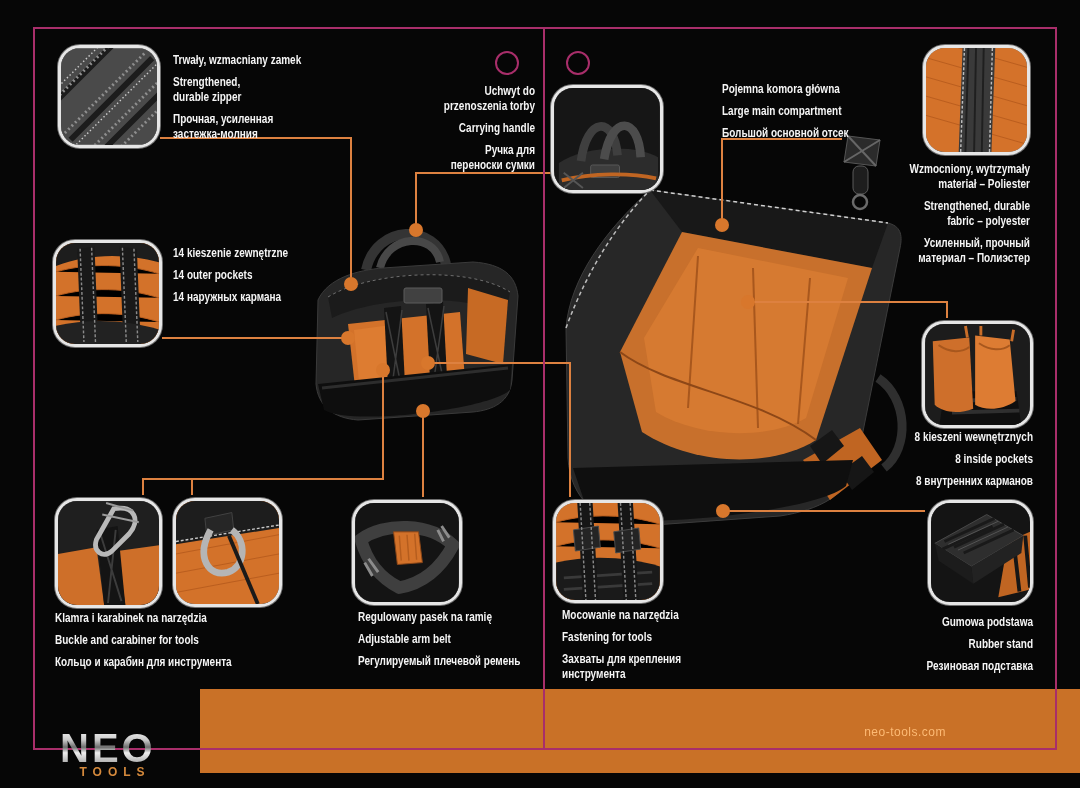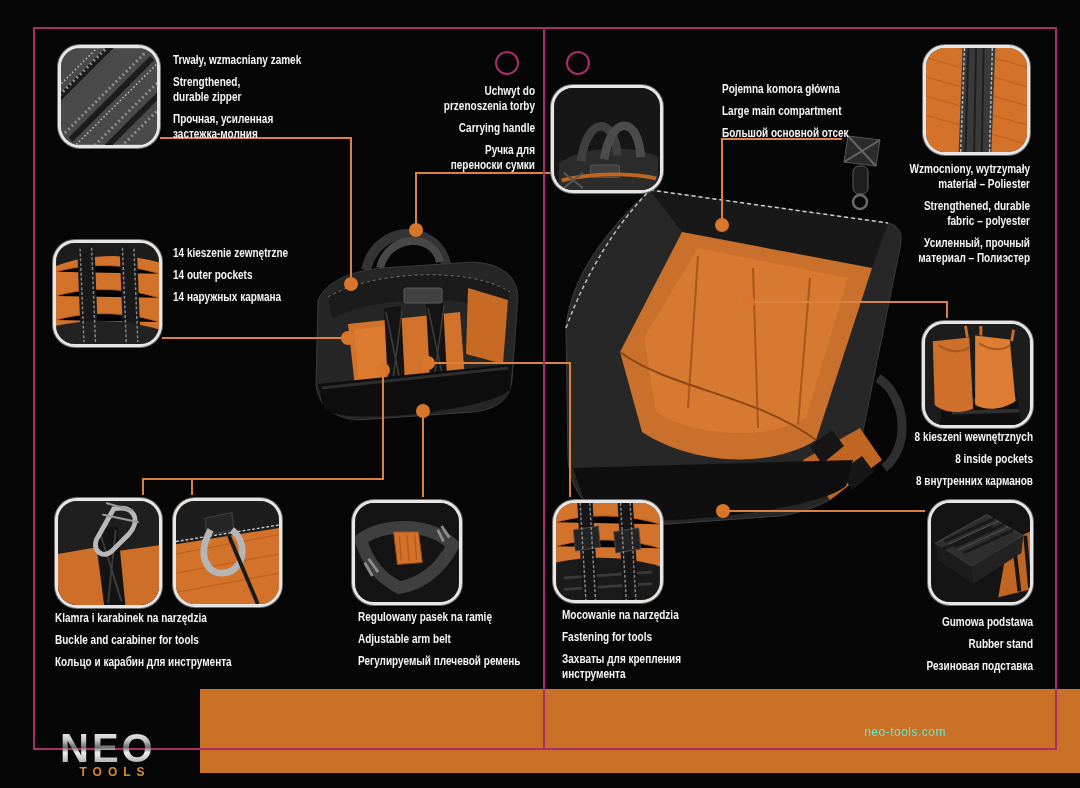--- a/index.html
+++ b/index.html
@@ -32,21 +32,21 @@
   .label.l{transform-origin:left top;text-align:left;}
   .label.r{transform-origin:right top;text-align:right;}
   .label .seg{margin:0 0 7px 0;white-space:pre-line;}
 
   
   .neo-logo{position:absolute;left:60px;top:728px;z-index:6;width:110px;}
   .neo-word{font-size:40px;line-height:40px;font-weight:bold;letter-spacing:3px;
             background:linear-gradient(180deg,#fdfdfd 0%,#c9c9c9 30%,#6d6d6d 48%,#efefef 62%,#8d8d8d 100%);
             -webkit-background-clip:text;background-clip:text;color:transparent;}
   .tools-word{margin-top:-3px;text-align:center;color:#d4893c;font-size:12px;font-weight:bold;letter-spacing:6px;}
-  .website{position:absolute;right:47px;top:725px;z-index:6;color:#5eead4;font-size:12px;letter-spacing:.5px;}
+  .website{position:absolute;right:47px;top:725px;z-index:6;color:#fdba74;font-size:12px;letter-spacing:.5px;}
 </style>
 </head>
 <body>
 
 <div id="stage">
 
   <div class="orange-bar"></div>
 
   <div class="photo" style="left:288px;top:212px;width:245px;height:220px;">
     <svg viewBox="0 0 245 220" width="245" height="220">

